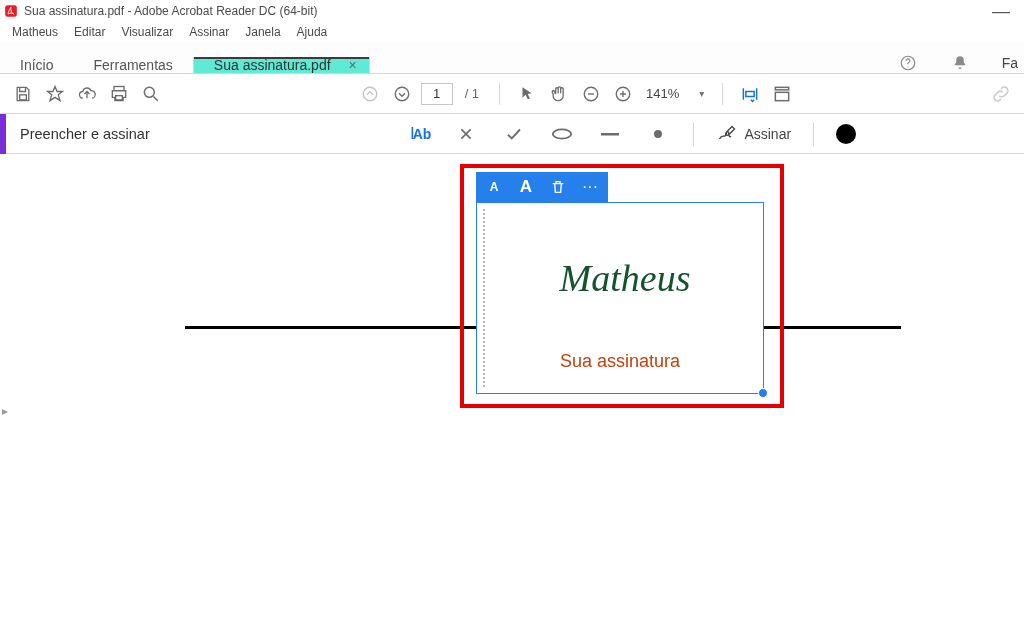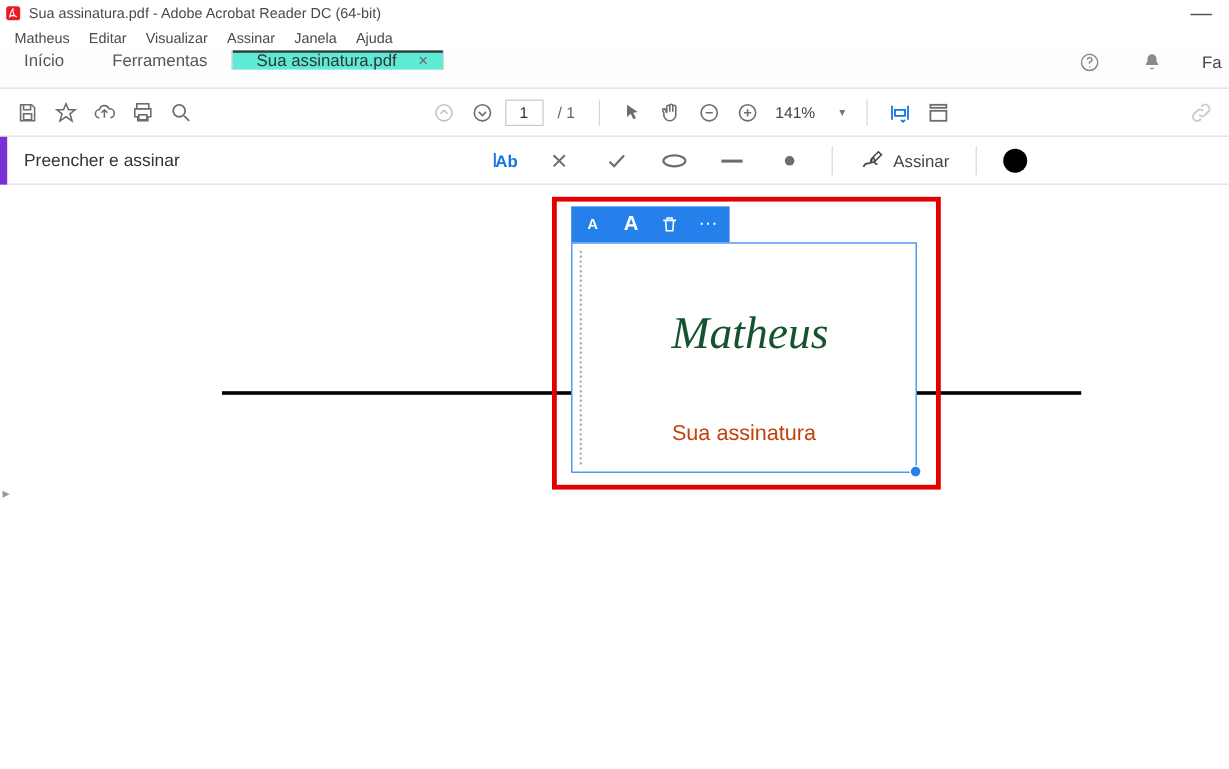--- a/index.html
+++ b/index.html
@@ -10,21 +10,21 @@
   .app-icon { width: 14px; height: 14px; margin-right: 6px; display: flex; align-items: center; justify-content: center; }
   .app-icon svg { width: 14px; height: 14px; }
   .titlebar .spacer { flex: 1; }
   .win-min { font-size: 18px; color: #555; padding: 0 10px; cursor: default; line-height: 10px; }
 
   
   .menubar { height: 20px; display: flex; align-items: center; padding: 0 4px; font-size: 12px; color: #4a4a4a; }
   .menubar span { padding: 2px 8px; cursor: default; }
 
   
-  .tabstrip { height: 32px; display: flex; align-items: flex-start; border-bottom: 1px solid #d6d6d6; background: #fdfdfd; }
+  .tabstrip { height: 32px; display: flex; align-items: flex-end; border-bottom: 1px solid #d6d6d6; background: #fdfdfd; }
   .nav-tab { padding: 0 20px; font-size: 14px; color: #555; display: flex; align-items: center; cursor: default; }
   .doc-tab { padding: 0 12px 0 20px; font-size: 14px; color: #333; display: flex; align-items: center; background: #5eead4; border-left: 1px solid #d6d6d6; border-right: 1px solid #d6d6d6; position: relative; }
   .doc-tab::before { content: ""; position: absolute; left: 0; right: 0; top: 0; height: 2px; background: #3b3b3b; }
   .doc-tab .close-x { margin-left: 18px; font-size: 14px; color: #666; }
   .tabstrip .spacer { flex: 1; }
   .tab-right { display: flex; align-items: center; padding-right: 6px; gap: 32px; }
   .tab-right-icon { width: 20px; height: 20px; display: flex; align-items: center; justify-content: center; color: #8a8a8a; }
   .tab-right-text { font-size: 14px; color: #444; }
 
   

